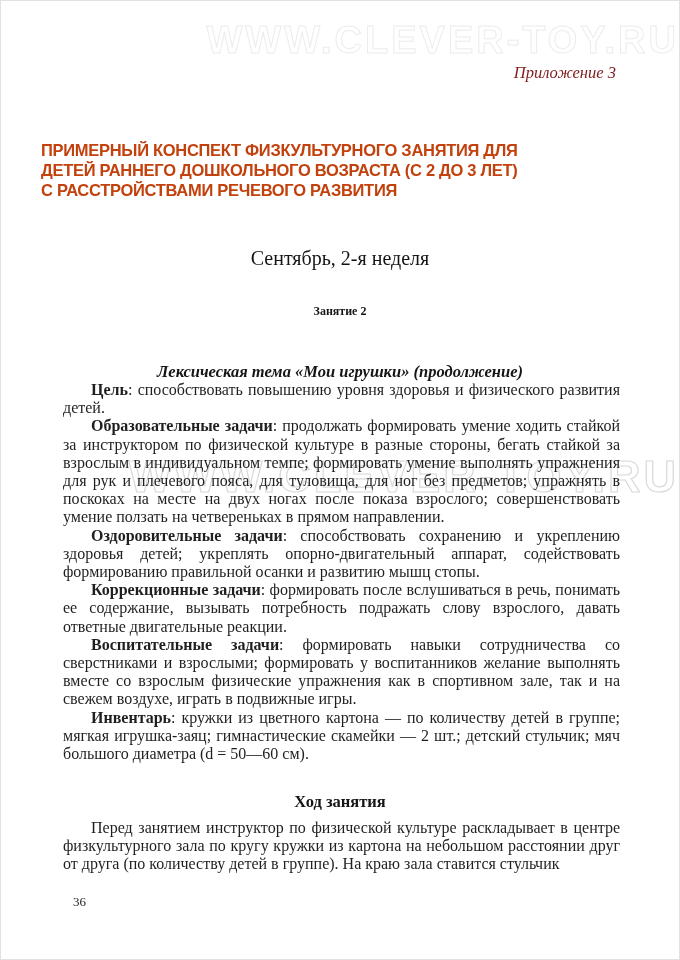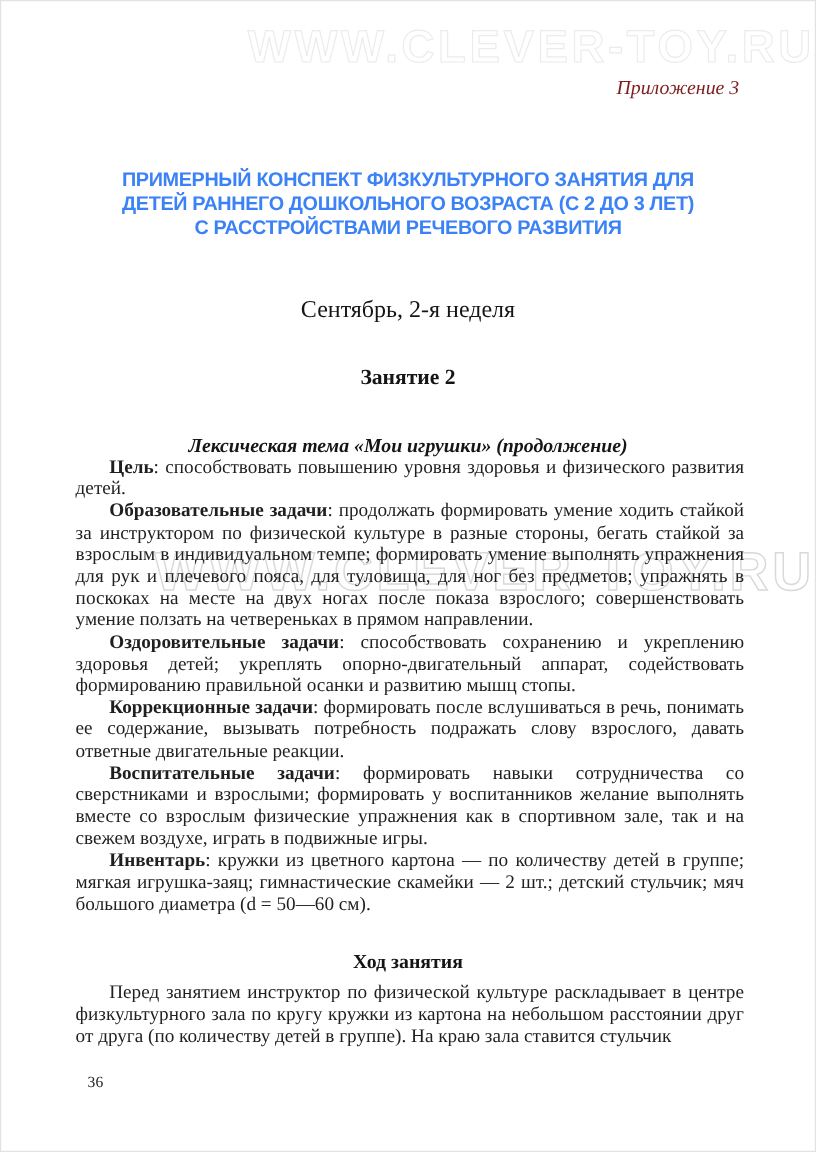--- a/index.html
+++ b/index.html
@@ -48,44 +48,44 @@
     top: 62px;
     right: 63px;
     font-style: italic;
     font-size: 16.5px;
     color: #7f1d1d;
   }
   .title {
     top: 139px;
     left: 40px;
     right: 40px;
-    text-align: center;
+    text-align: left;
     font-family: "Liberation Sans", sans-serif;
     font-weight: 700;
     font-size: 16.5px;
     line-height: 20px;
     letter-spacing: -0.3px;
-    color: #3b82f6;
+    color: #c2410c;
   }
   .week-heading {
     top: 246px;
     left: 0;
     width: 100%;
     text-align: center;
     font-weight: 400;
     font-size: 20px;
     color: #151515;
   }
   .lesson-heading {
     top: 303px;
     left: 0;
     width: 100%;
     text-align: center;
     font-weight: 700;
-    font-size: 18px;
+    font-size: 12px;
     color: #151515;
   }
   .lexical-theme {
     top: 361px;
     left: 0;
     width: 100%;
     text-align: center;
     font-weight: 700;
     font-style: italic;
     font-size: 16.5px;

